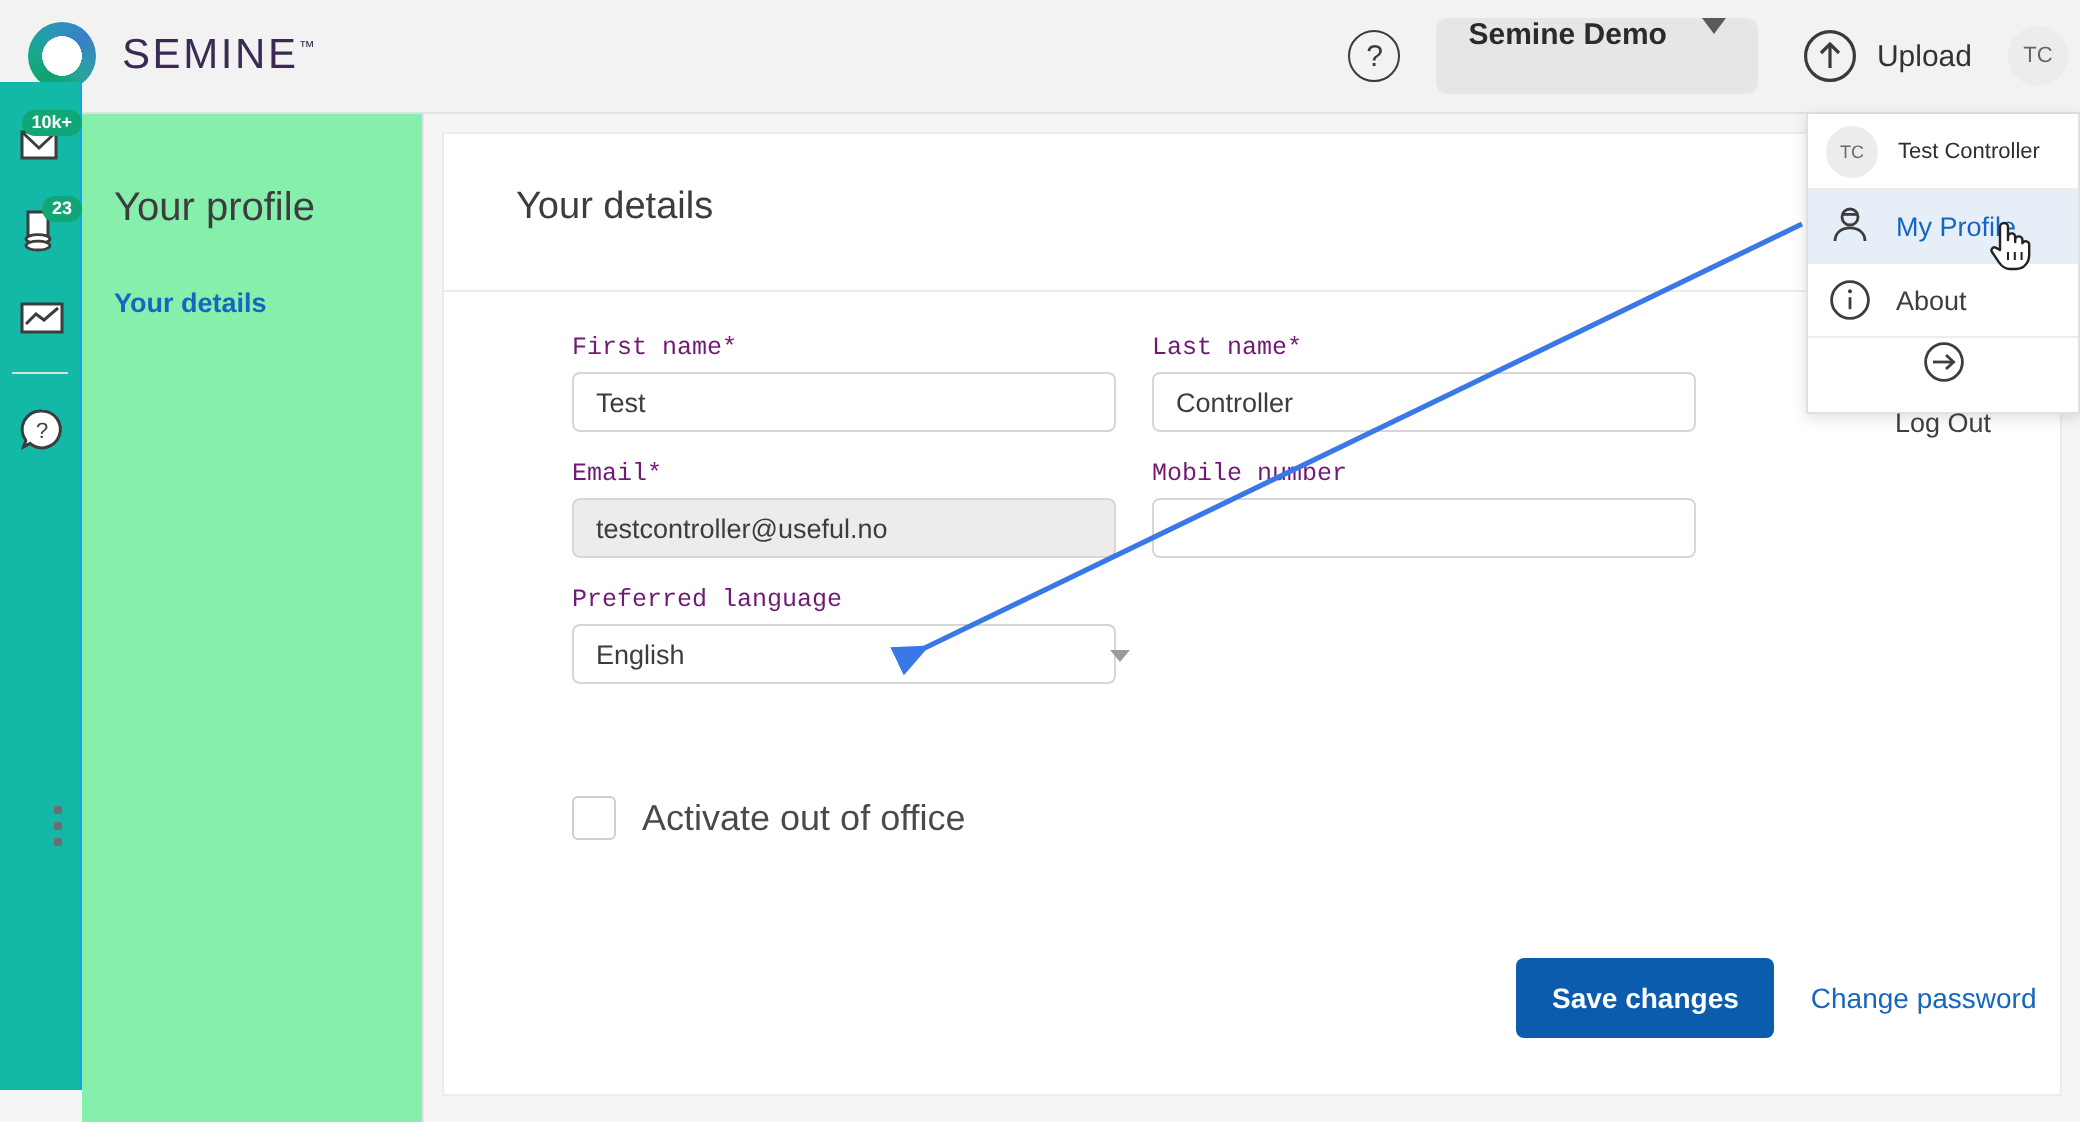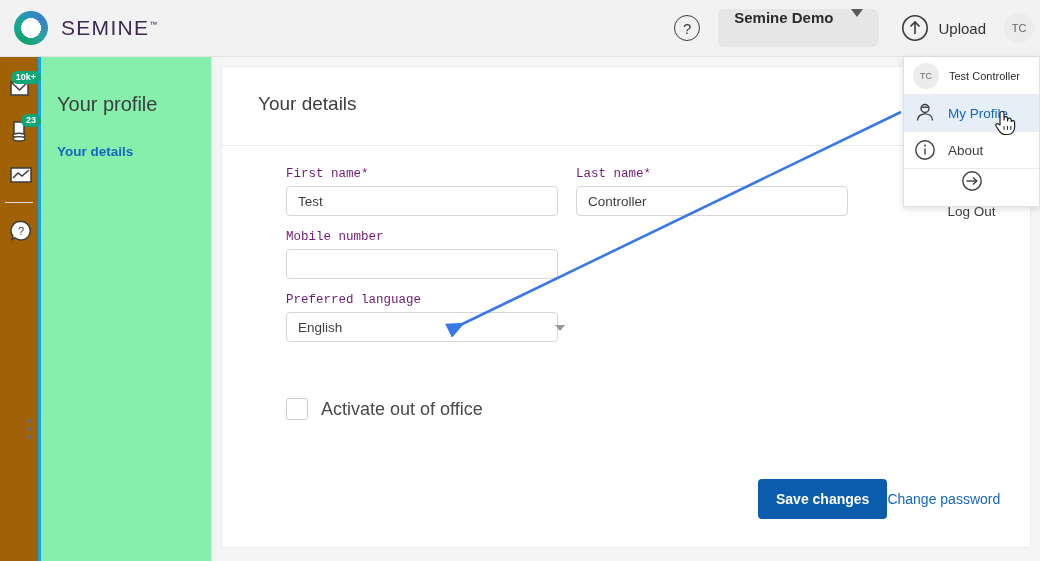--- a/index.html
+++ b/index.html
@@ -59,22 +59,22 @@
   .upload-btn { display: flex; align-items: center; gap: 9px; margin-left: 22px; }
   .upload-label { font-size: 15px; color: #333; }
   .avatar {
     width: 30px; height: 30px; border-radius: 50%; background: #ececec;
     display: flex; align-items: center; justify-content: center;
     font-size: 11px; color: #666; margin-left: 18px;
   }
 
   
   .rail {
-    position: absolute; top: 57px; left: 0; width: 41px; height: 504px;
-    background: #a16207; border-right: 3px solid #0ea5e9;
+    position: absolute; top: 41px; left: 0; width: 41px; height: 504px;
+    background: #14b8a6; border-right: 1px solid #0ea5e9;
   }
   .rail-item { position: relative; width: 41px; height: 43px; display: flex; align-items: center; justify-content: center; }
   .rail-badge {
     position: absolute; top: 4px; right: 0px; background: #11a675; color: #fff;
     font-size: 9px; font-weight: bold; border-radius: 10px; padding: 2px 5px; line-height: 1;
   }
   .rail-div { width: 28px; height: 1px; background: #dcdcdc; margin: 6px auto 6px; }
   .rail-handle {
     position: absolute; left: 27px; top: 362px; display: flex; flex-direction: column; gap: 4px;
   }
@@ -118,21 +118,21 @@
   .select-caret {
     position: absolute; right: 13px; top: 13px;
     width: 0; height: 0; border-left: 5px solid transparent; border-right: 5px solid transparent;
     border-top: 6px solid #9a9a9a; pointer-events: none;
   }
   .checkbox-row { display: flex; align-items: center; gap: 13px; margin-top: 42px; }
   .checkbox-box { width: 22px; height: 22px; border: 1px solid #cfcfcf; border-radius: 3px; background: #fff; }
   .checkbox-label { font-size: 18px; color: #4a4a4a; }
 
   .actions {
-    position: absolute; left: 536px; top: 412px; display: flex; align-items: center; gap: 0;
+    position: absolute; left: 536px; top: 412px; display: flex; align-items: center; gap: 18px;
   }
   .save-btn {
     background: #0b5cad; color: #ffffff; border: none; border-radius: 4px;
     font-size: 14px; font-weight: bold; padding: 0 18px; height: 40px;
     font-family: "Liberation Sans", sans-serif; cursor: pointer;
   }
   .link-btn {
     background: none; border: none; color: #1666c0; font-size: 14px;
     font-family: "Liberation Sans", sans-serif; cursor: pointer;
   }
@@ -256,20 +256,24 @@
             <label class="field-label">First name*</label>
             <input class="field-input" type="text" value="Test" style="">
           </div>
           <div class="field">
             <label class="field-label">Last name*</label>
             <input class="field-input" type="text" value="Controller" style="">
           </div>
         </div>
 
         <div class="row">
+          <div class="field">
+            <label class="field-label">Email*</label>
+            <input class="field-input disabled" type="text" disabled="" value="testcontroller@useful.no" style="">
+          </div>
           <div class="field">
             <label class="field-label">Mobile number</label>
             <input class="field-input" type="text" value="" style="">
           </div>
         </div>
 
         <div class="row">
           <div class="field">
             <label class="field-label">Preferred language</label>
             <div class="select-wrap">

